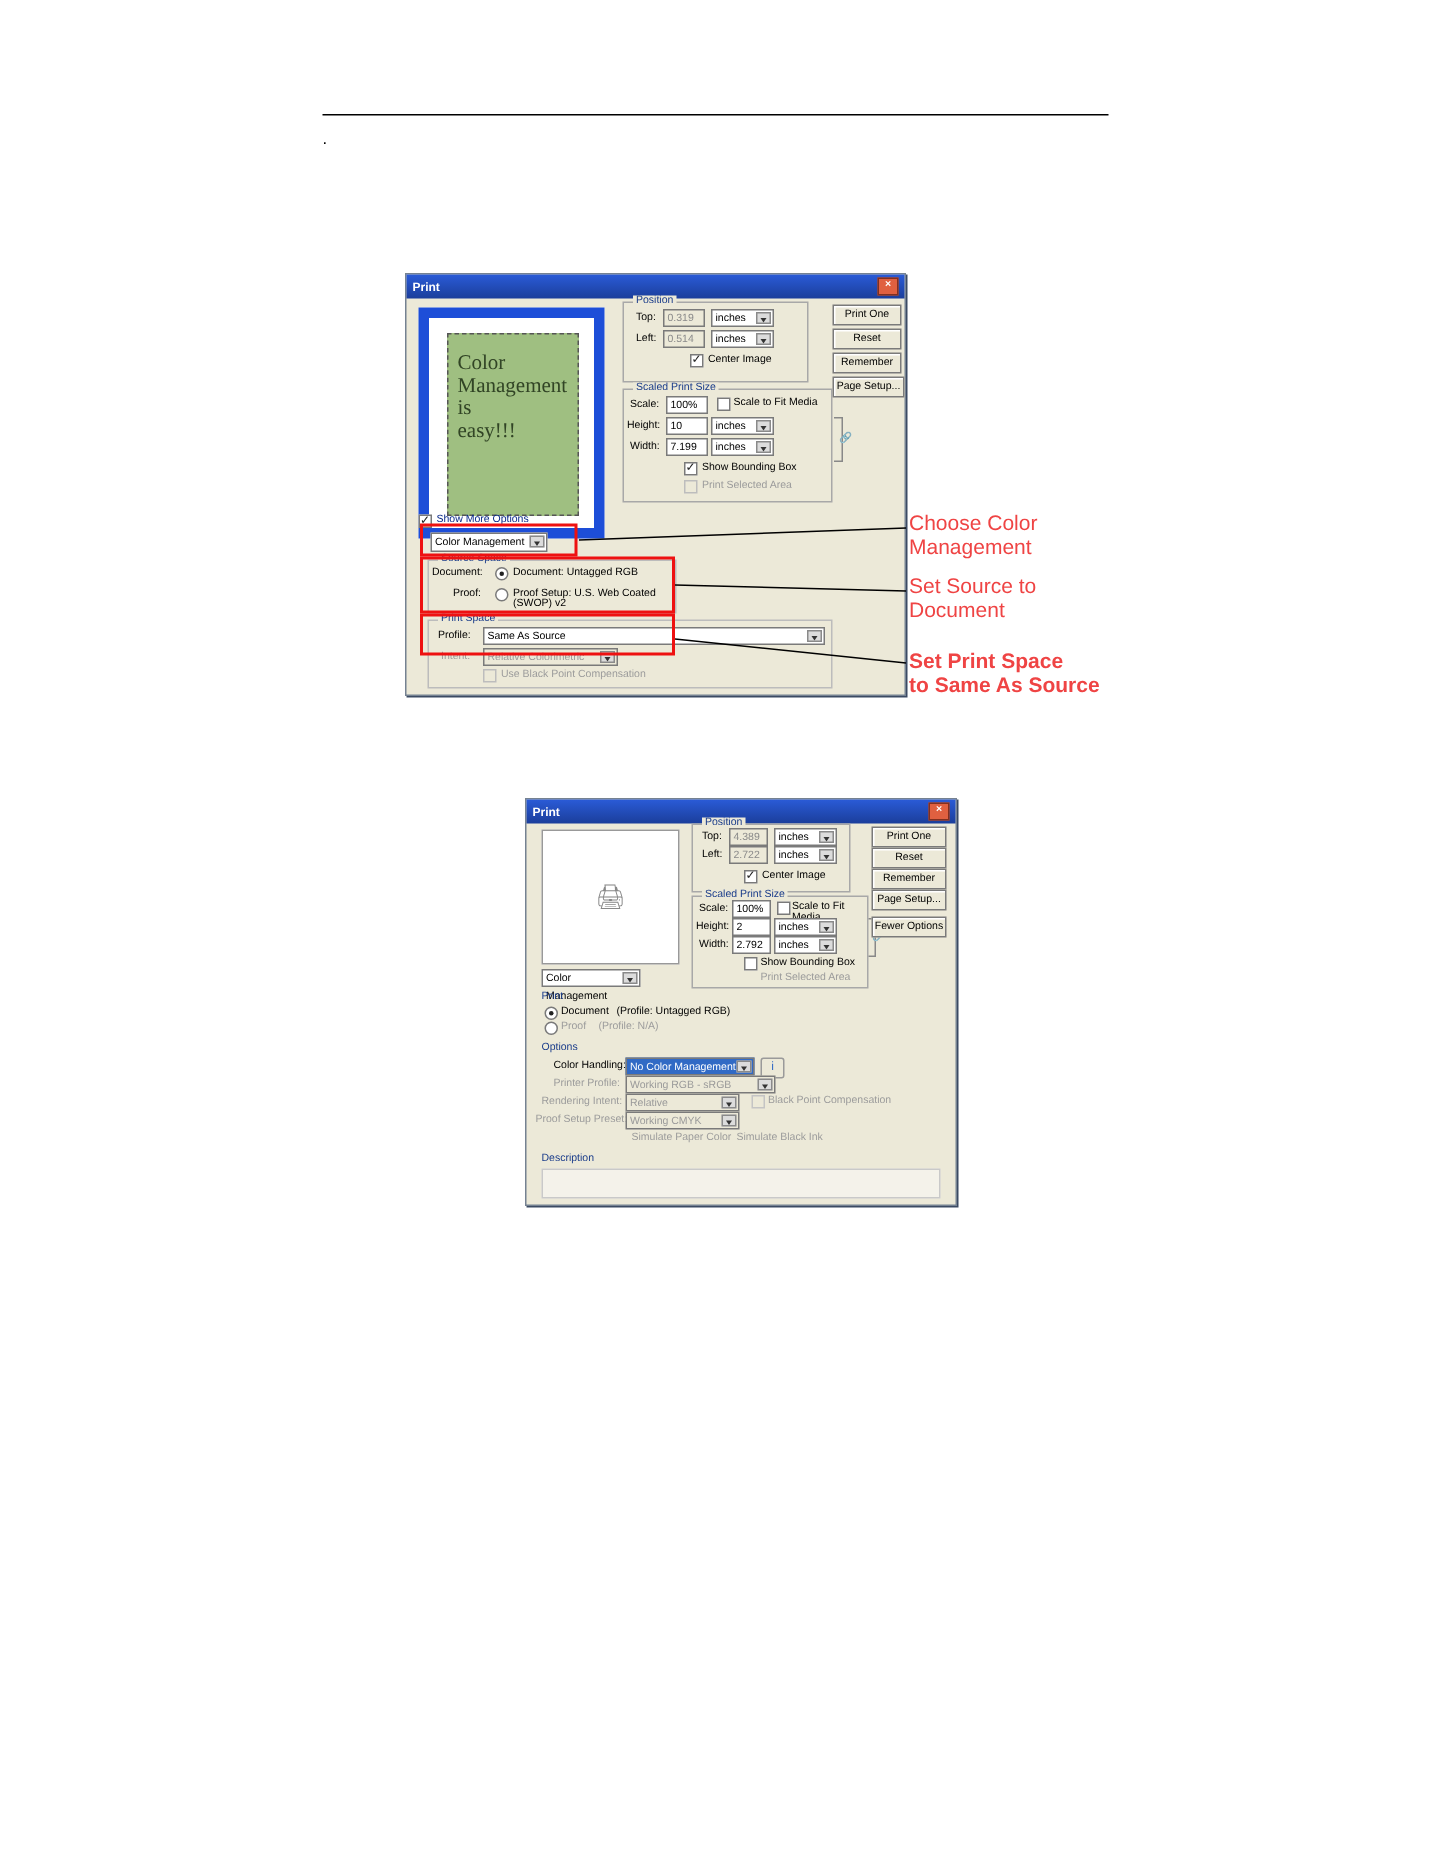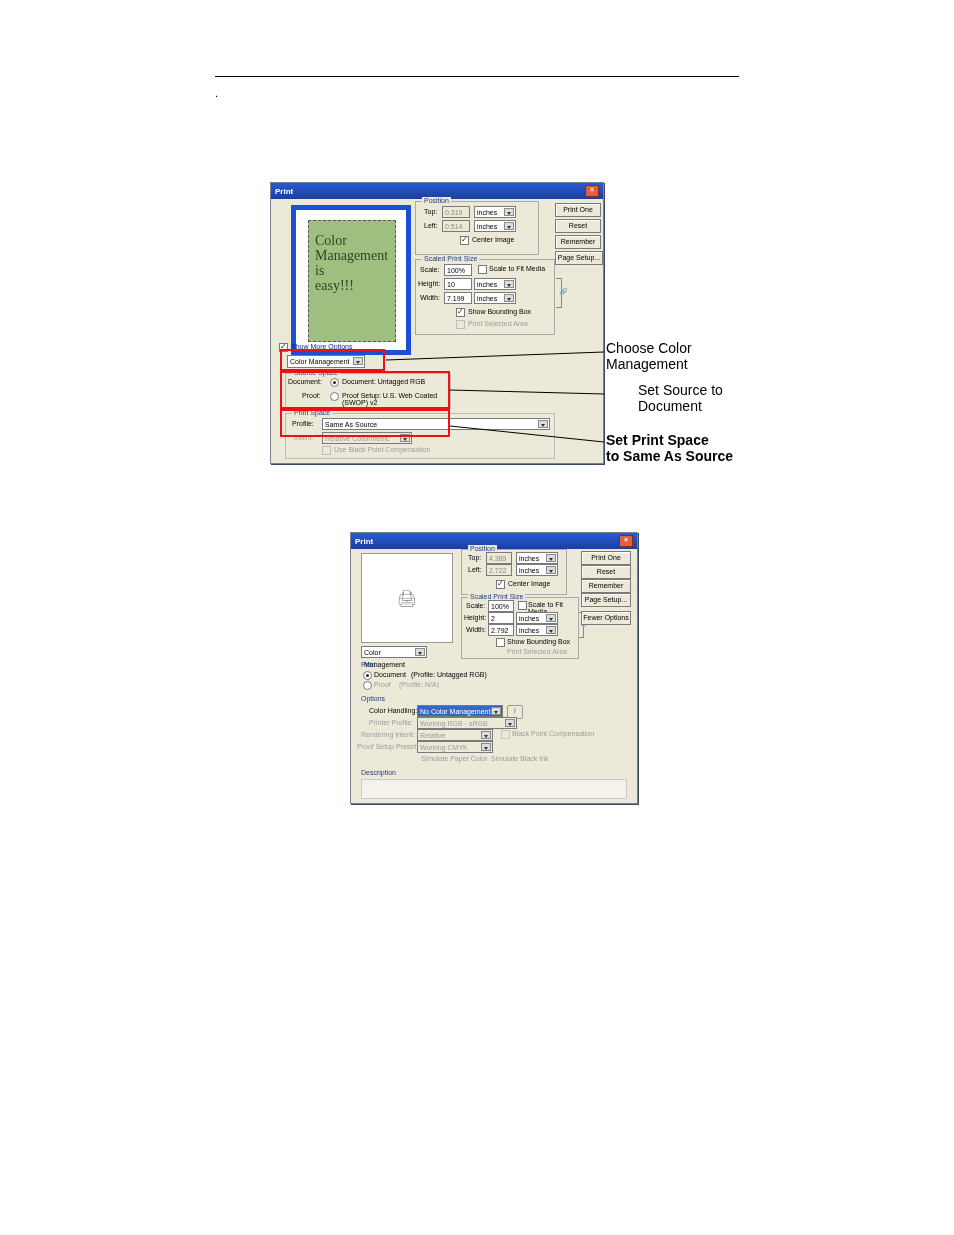--- a/index.html
+++ b/index.html
@@ -22,25 +22,25 @@
   .sel::after{content:"";position:absolute;right:1px;top:1px;width:10px;height:8px;background:#dcdcdc;border:1px solid #8a8a8a;box-sizing:border-box;}
   .sel::before{content:"";position:absolute;right:4px;top:5px;border-left:2px solid transparent;border-right:2px solid transparent;border-top:3px solid #333;z-index:1;}
   .chk{position:absolute;width:9px;height:9px;background:#fff;border:1px solid #7a7a7a;box-sizing:border-box;}
   .chk.on::after{content:"✓";position:absolute;font-size:8px;left:0;top:-2px;color:#222;}
   .rad{position:absolute;width:9px;height:9px;border:1px solid #7a7a7a;border-radius:50%;background:#fff;box-sizing:border-box;}
   .rad.on::after{content:"";position:absolute;left:2px;top:2px;width:3px;height:3px;background:#222;border-radius:50%;}
   .btn{position:absolute;height:14px;width:46px;background:#ece9d8;border:1px solid #7a7a7a;box-shadow:inset 1px 1px 0 #fff;font-size:7px;text-align:center;line-height:12px;box-sizing:border-box;}
 
   
   .fig1{position:absolute;left:270px;top:130px;width:470px;height:300px;}
-  .preview1{position:absolute;left:20px;top:22px;width:110px;height:140px;background:#fff;border:5px solid #1d4ed8;}
+  .preview1{position:absolute;left:8px;top:22px;width:110px;height:140px;background:#fff;border:7px solid #1d4ed8;}
   .page1{position:absolute;left:12px;top:10px;width:86px;height:120px;background:#9fbf81;border:1px dashed #555;}
   .page1 .ptxt{position:absolute;left:6px;top:12px;font-family:'Times New Roman',serif;font-size:14px;color:#314425;line-height:15px;}
   .redbox{position:absolute;border:2px solid #e11;box-sizing:border-box;}
-  .ann{position:absolute;font-family:Arial;font-size:14px;color:#000000;}
+  .ann{position:absolute;font-family:Arial;font-size:14px;color:#ef4444;}
   svg.lines{position:absolute;left:0;top:0;overflow:visible;pointer-events:none;}
 
   
   .fig2{position:absolute;left:350px;top:480px;width:286px;height:272px;}
   .preview2{position:absolute;left:10px;top:20px;width:90px;height:88px;background:#fff;border:1px solid #999;display:flex;align-items:center;justify-content:center;}
   .preview2 .printer{font-size:16px;color:#888;}
   .desc-box{position:absolute;border:1px solid #c9c9c9;background:#f4f2ea;}
   .blue-sel{background:#316ac5;color:#fff;}
   .tinybtn{position:absolute;width:14px;height:12px;background:#ece9d8;border:1px solid #9a9a9a;border-radius:2px;font-size:8px;text-align:center;line-height:10px;color:#316ac5;}
 
@@ -139,21 +139,21 @@
       </div>
     </div>
 
     <div class="redbox" style="left:10px;top:167px;width:105px;height:22px;"></div>
     <div class="redbox" style="left:10px;top:189px;width:170px;height:38px;"></div>
     <div class="redbox" style="left:10px;top:227px;width:170px;height:28px;"></div>
 
     <div class="ann" style="left:336px;top:158px;">
       <span>Choose Color</span><br><span>Management</span>
     </div>
-    <div class="ann" style="left:336px;top:200px;padding-left:32px;">
+    <div class="ann" style="left:336px;top:200px;">
       <span>Set Source to</span><br><span>Document</span>
     </div>
     <div class="ann" style="left:336px;top:250px;font-weight:bold;">
       <span>Set Print Space</span><br><span>to Same As Source</span>
     </div>
 
     <svg class="lines" width="470" height="300">
       <line x1="116" y1="178" x2="334" y2="170" stroke="#000" stroke-width="1"></line>
       <line x1="180" y1="208" x2="334" y2="212" stroke="#000" stroke-width="1"></line>
       <line x1="180" y1="244" x2="334" y2="260" stroke="#000" stroke-width="1"></line>

